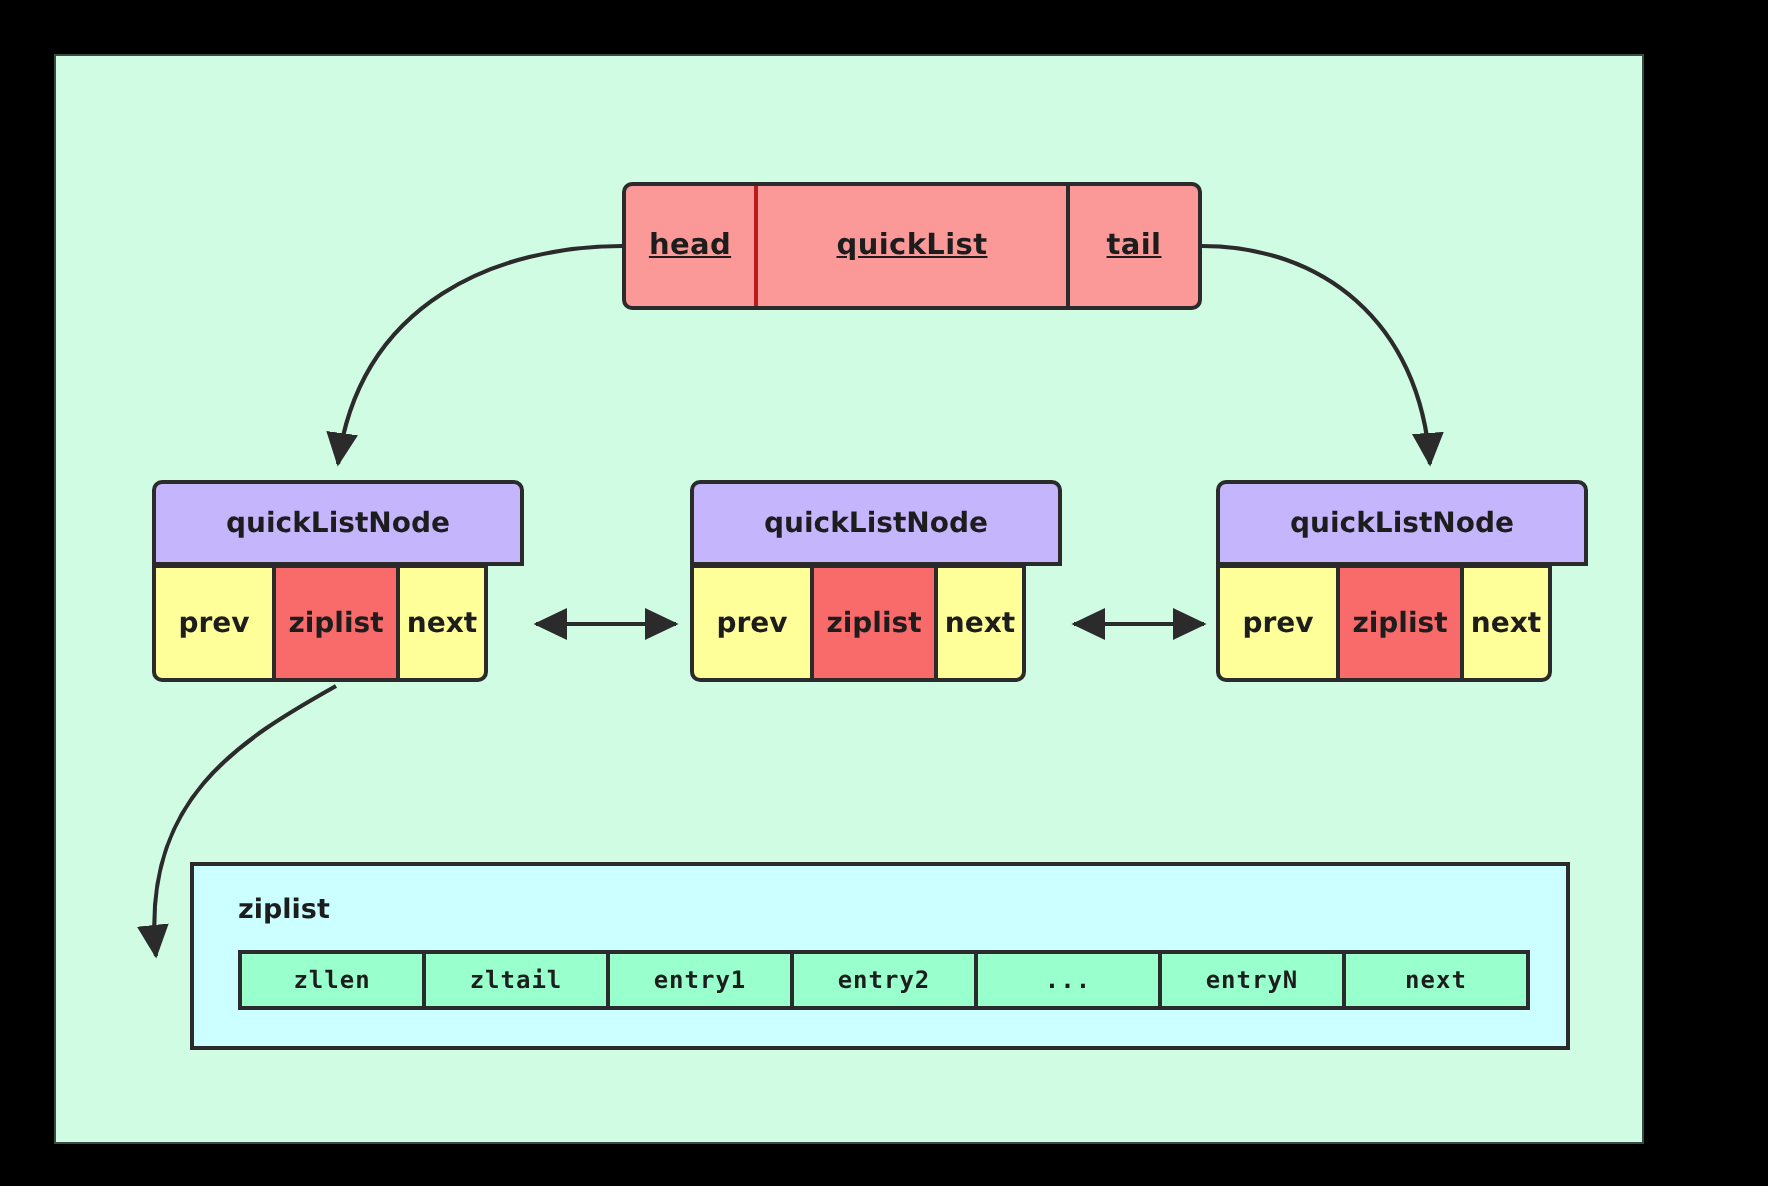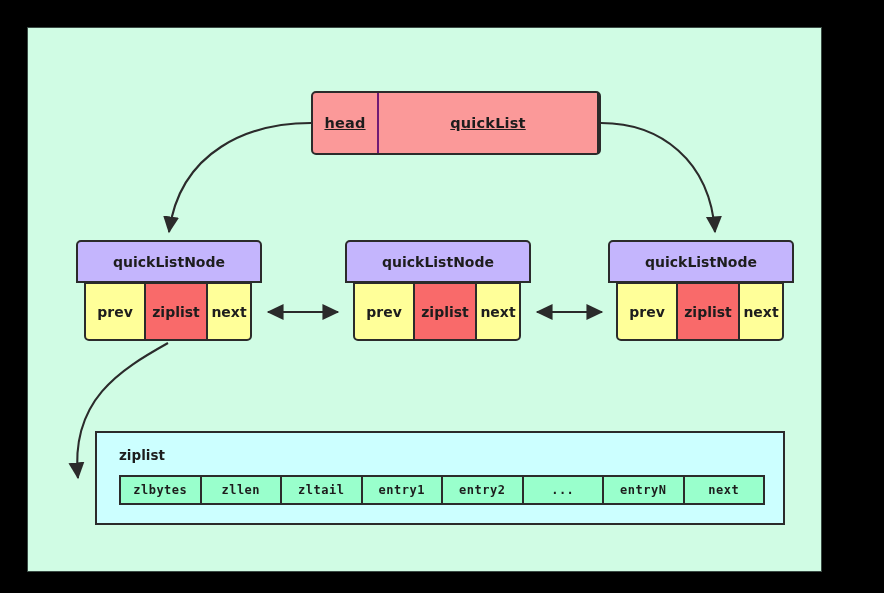--- a/index.html
+++ b/index.html
@@ -63,21 +63,21 @@
   .qlist .seg {
     height: 100%;
     display: flex;
     align-items: center;
     justify-content: center;
     font-size: 14.5px;
     color: #1d1d1d;
     font-weight: bold;
   }
   .qlist .seg.mid {
-    border-left: 2px solid #701a75;
+    border-left: 2px solid #b91c1c;
     border-right: 2px solid #2b2b2b;
   }
   .qlist .seg.side { width: 64px; flex: none; }
   .qlist .seg.mid  { flex: 1 1 auto; }
 
   
   .node {
     position: absolute;
     width: 186px;
     height: 101px;
@@ -111,21 +111,21 @@
     border: 2px solid #2b2b2b;
     margin-left: -2px;
     display: flex;
     align-items: center;
     justify-content: center;
     font-size: 14px;
     font-weight: bold;
     color: #1d1d1d;
     background: #ffff99;
   }
-  .node .cell:first-child { margin-left: 8px; }
+  .node .cell:first-child { margin-left: 0; }
   .node .cell.prev { width: 62px; border-radius: 0 0 0 5px; }
   .node .cell.zip  { width: 64px; background: #f96a6a; }
   .node .cell.next { width: 46px; border-radius: 0 0 5px 0; }
 
   #node1 { left: 76px;  top: 240px; }
   #node2 { left: 345px; top: 240px; }
   #node3 { left: 608px; top: 240px; }
 
   
   .zpanel {
@@ -197,20 +197,21 @@
     <line x1="268" y1="312" x2="338" y2="312" stroke="#2b2b2b" stroke-width="2.1" marker-start="url(#ah-start)" marker-end="url(#ah)"></line>
 
     <line x1="537" y1="312" x2="602" y2="312" stroke="#2b2b2b" stroke-width="2.1" marker-start="url(#ah-start)" marker-end="url(#ah)"></line>
 
     <path d="M168,343 C120,370 70,400 78,478" fill="none" stroke="#2b2b2b" stroke-width="2.1" marker-end="url(#ah)"></path>
   </svg>
 
   <div class="box qlist">
     <div class="seg side">head</div>
     <div class="seg mid">quickList</div>
+    <div class="seg side">tail</div>
   </div>
 
   <div class="node" id="node1">
     <div class="hdr">quickListNode</div>
     <div class="cells">
       <div class="cell prev">prev</div>
       <div class="cell zip">ziplist</div>
       <div class="cell next">next</div>
     </div>
   </div>
@@ -229,21 +230,20 @@
     <div class="cells">
       <div class="cell prev">prev</div>
       <div class="cell zip">ziplist</div>
       <div class="cell next">next</div>
     </div>
   </div>
 
   <div class="zpanel">
     <div class="ztitle">ziplist</div>
     <div class="zrow">
-      <div class="zcell">zlbytes</div>
       <div class="zcell">zllen</div>
       <div class="zcell">zltail</div>
       <div class="zcell">entry1</div>
       <div class="zcell">entry2</div>
       <div class="zcell">...</div>
       <div class="zcell">entryN</div>
       <div class="zcell">next</div>
     </div>
   </div>
 

